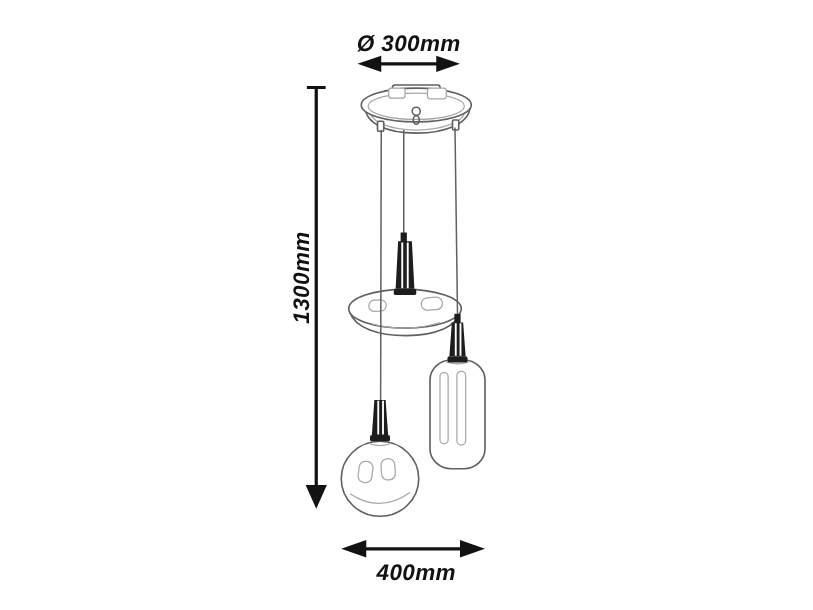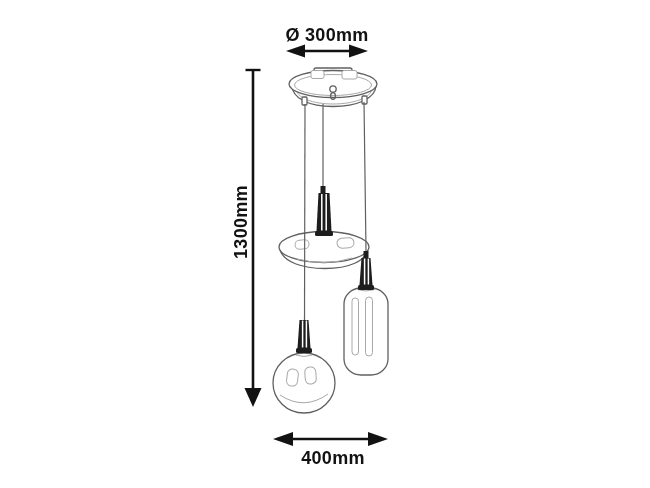--- a/index.html
+++ b/index.html
@@ -7,20 +7,21 @@
     padding: 0;
     background: #ffffff;
   }
   .canvas {
     position: relative;
     width: 650px;
     height: 488px;
     background: var(--background, #ffffff);
     font-family: "Liberation Sans", sans-serif;
     overflow: hidden;
+    font-style: italic;
   }
   svg { display: block; }
 
   
   .dim-shaft  { stroke: var(--dimension-line, #121212); stroke-width: 2.6; fill: none; }
   .dim-cap    { stroke: var(--dimension-line, #121212); stroke-width: 2.4; fill: none; }
   .dim-head   { fill: var(--dimension-line, #121212); stroke: none; }
   .dim-text   {
     fill: var(--dimension-line, #121212);
     font-weight: bold;

